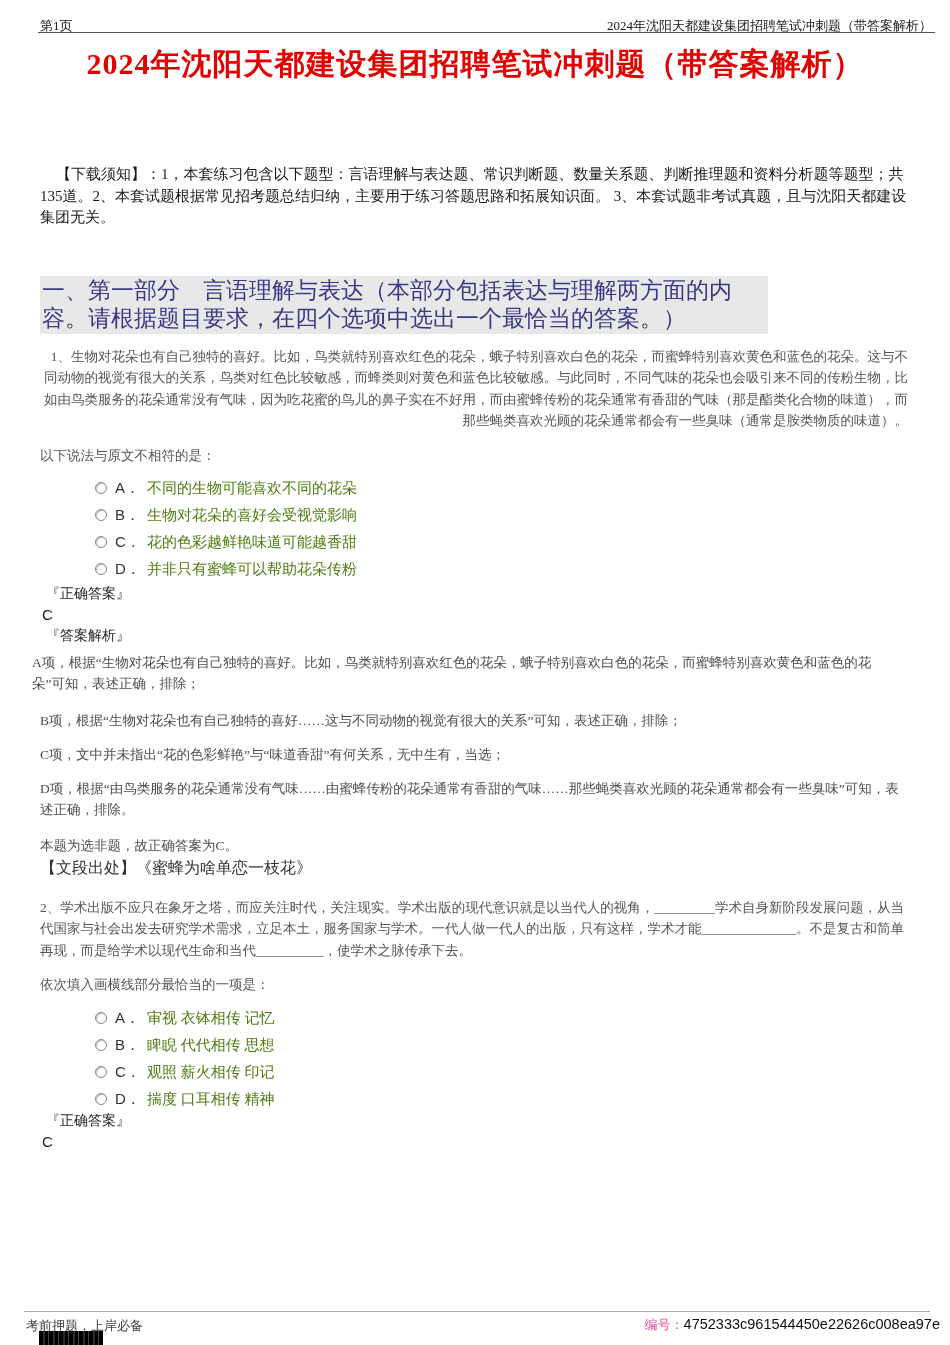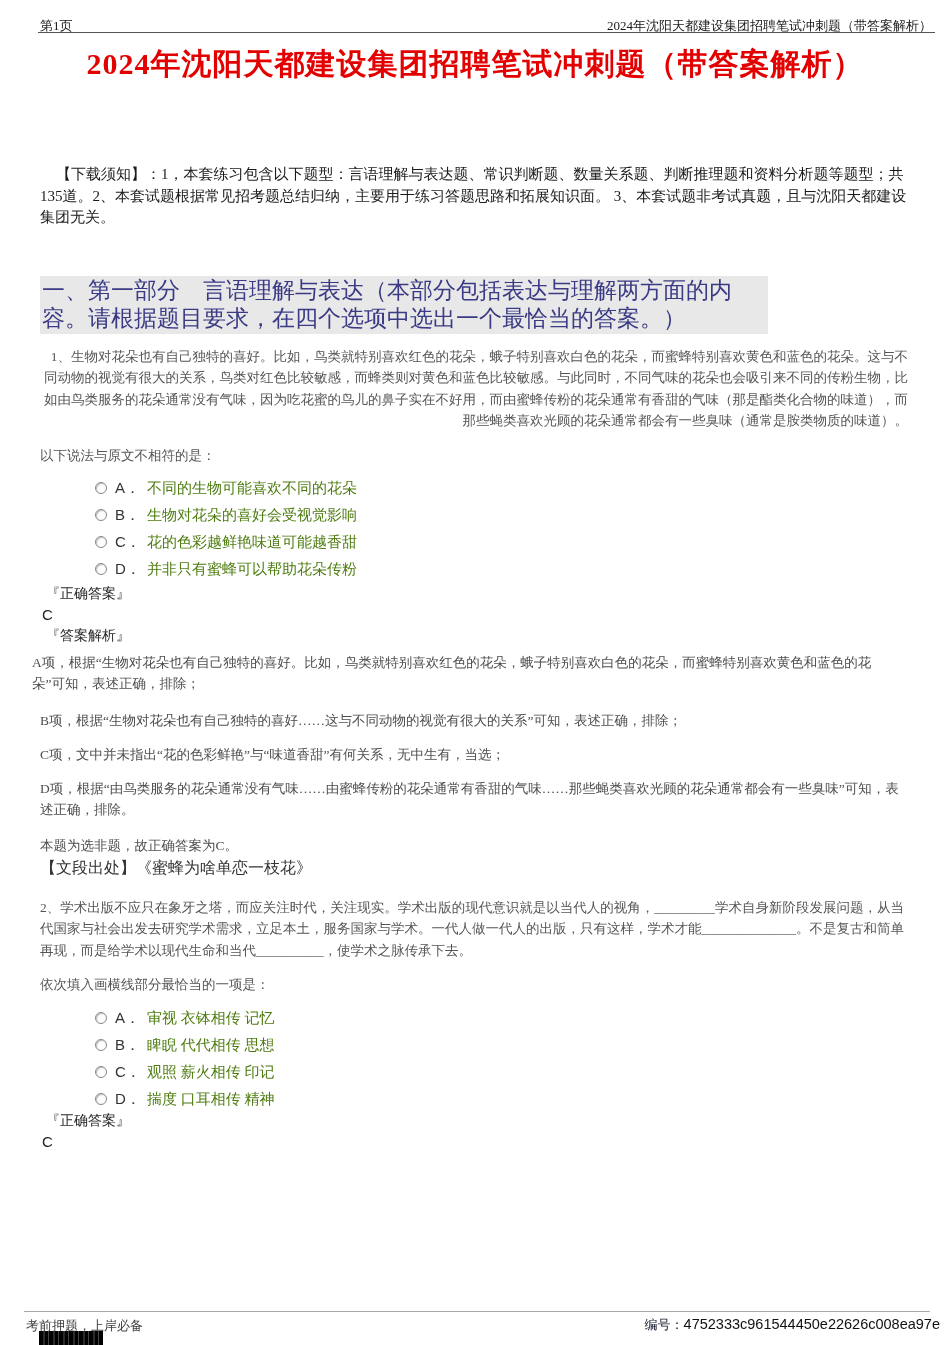--- a/index.html
+++ b/index.html
@@ -22,21 +22,21 @@
     background:#fdfdfd; box-shadow:inset 1px 1px 1px rgba(0,0,0,0.25); margin-right:8px; flex:0 0 auto;
   }
   .opt-letter { font-family:"Liberation Sans","DejaVu Sans",sans-serif; font-size:15px; color:#333; width:32px; }
   .opt-text { font-size:15px; color:#4d7c0f; }
   .ans-label { font-size:14px; color:#262626; }
   .ans-value { font-family:"Liberation Sans","DejaVu Sans",sans-serif; font-size:15px; color:#222; }
   .analysis { width:868px; font-size:13.5px; line-height:20.5px; color:#4d4d4d; }
   .source-line { font-size:16px; color:#333; }
   .ftr-rule { border-top:1px solid #aaa; height:0; }
   .ftr { font-size:13px; color:#404040; }
-  .ftr-right { font-size:13px; color:#0f172a; }
+  .ftr-right { font-size:13px; color:#ec4899; }
   .ftr-code { font-family:"Liberation Sans","DejaVu Sans",sans-serif; font-size:14.5px; color:#111; }
   .barcode {
     width:64px; height:14px;
     background:repeating-linear-gradient(90deg,#000 0 4px,#2a2a2a 4px 6px,#000 6px 9px,#444 9px 10px);
   }
 </style>
 </head>
 <body>
 
 <div class="page">

